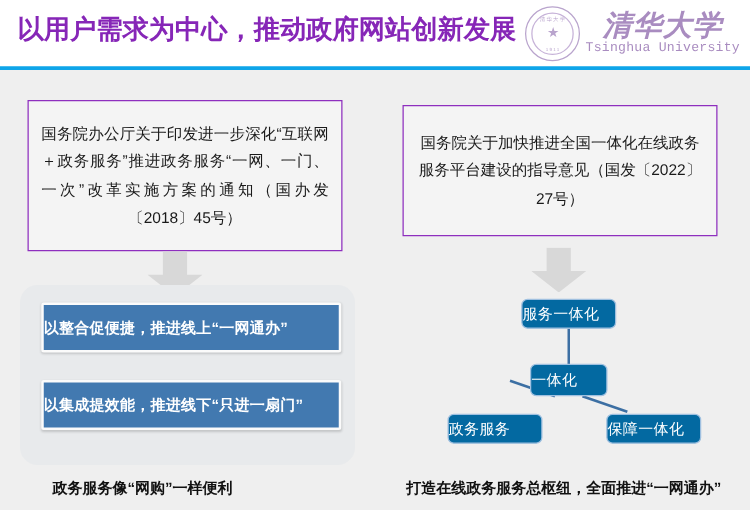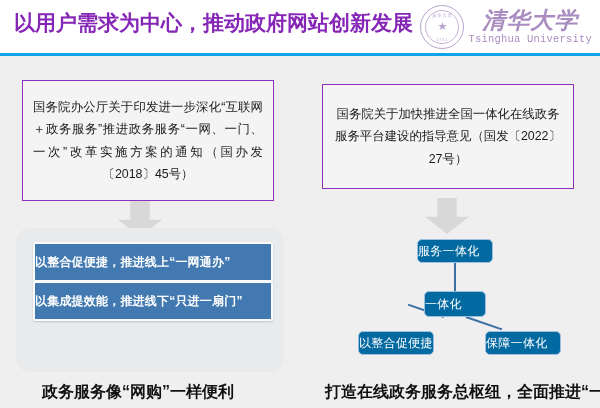--- a/index.html
+++ b/index.html
@@ -188,21 +188,21 @@
     margin-left: 11px;
   }
   .blue-bar span {
     color: #ffffff;
     font-size: 12px;
     font-weight: bold;
     white-space: nowrap;
     letter-spacing: 0.2px;
   }
   #bar-0 { top: 242px; }
-  #bar-1 { top: 281px; }
+  #bar-1 { top: 304px; }
   #bar-2 { top: 334px; }
 
   
   .flow-node {
     position: absolute;
     background: #0369a1;
     border: 1.3px solid #9fc0e0;
     border-radius: 5px;
     box-sizing: border-box;
     display: flex;
@@ -232,21 +232,21 @@
   }
   #line-r  {
     left: 466px; top: 316px; width: 38px; height: 1.6px;
     transform-origin: left center;
     transform: rotate(19deg);
   }
 
   
   .caption {
     position: absolute;
-    font-size: 16px;
+    font-size: 12px;
     font-weight: bold;
     color: #111;
     white-space: nowrap;
   }
   #caption-left  { left: 42px;  top: 382px; }
   #caption-right { left: 325px; top: 382px; }
 </style>
 </head>
 <body>
 
@@ -293,21 +293,21 @@
   <div class="flow-line" id="line-l"></div>
   <div class="flow-line" id="line-r"></div>
 
   <div class="flow-node" id="node-service">
     <span>服务一体化</span>
   </div>
   <div class="flow-node" id="node-core">
     <span>一体化</span>
   </div>
   <div class="flow-node" id="node-support">
-    <span>以整合促便捷</span>
+    <span>政务服务</span>
   </div>
   <div class="flow-node" id="node-secure">
     <span>保障一体化</span>
   </div>
 
   <div class="caption" id="caption-right">打造在线政务服务总枢纽，全面推进“一网通办”</div>
 
 </div>
 
 </body></html>

